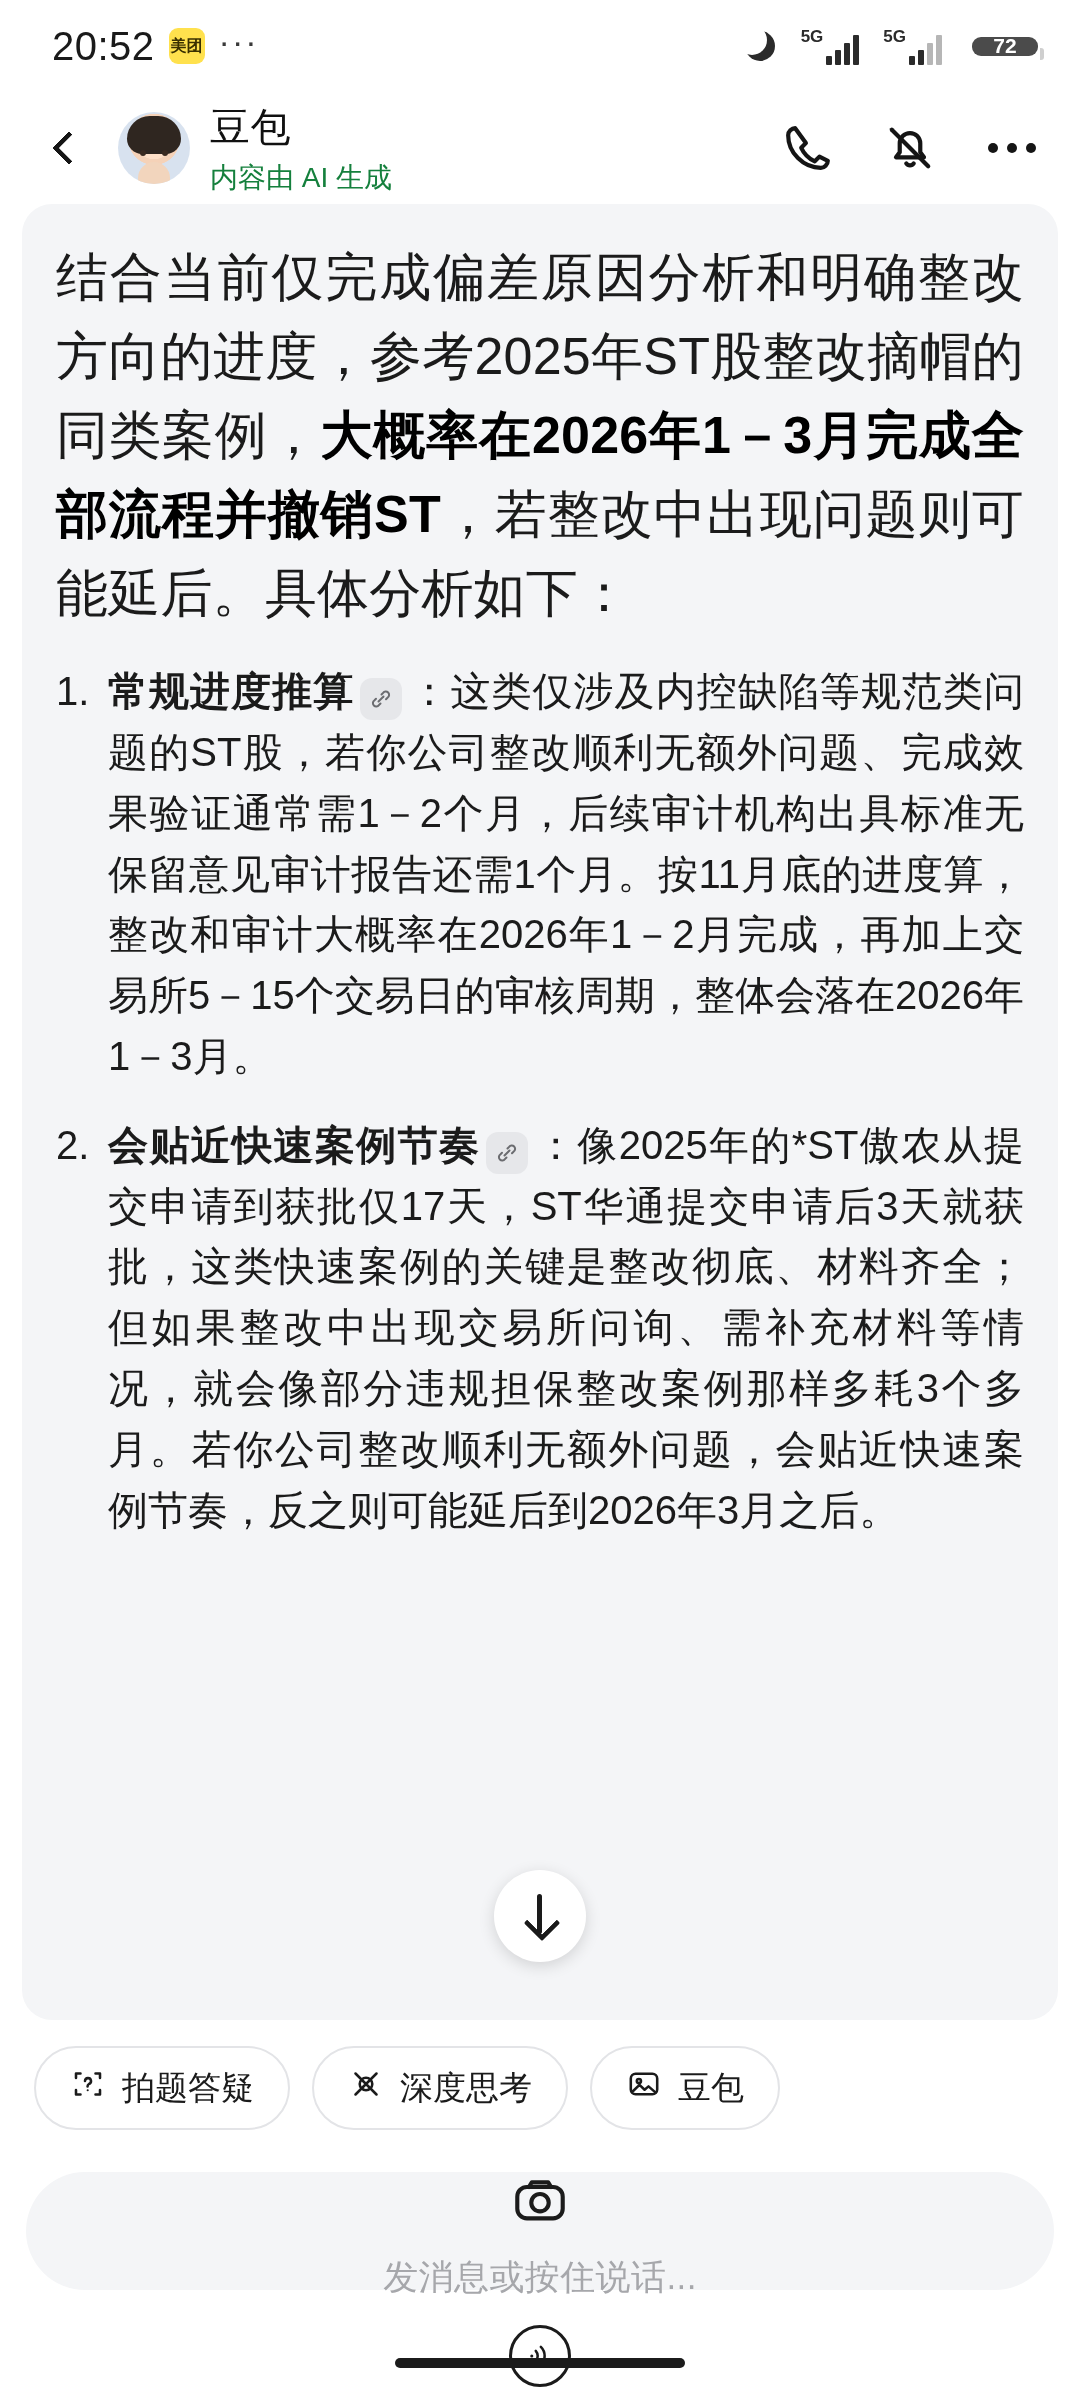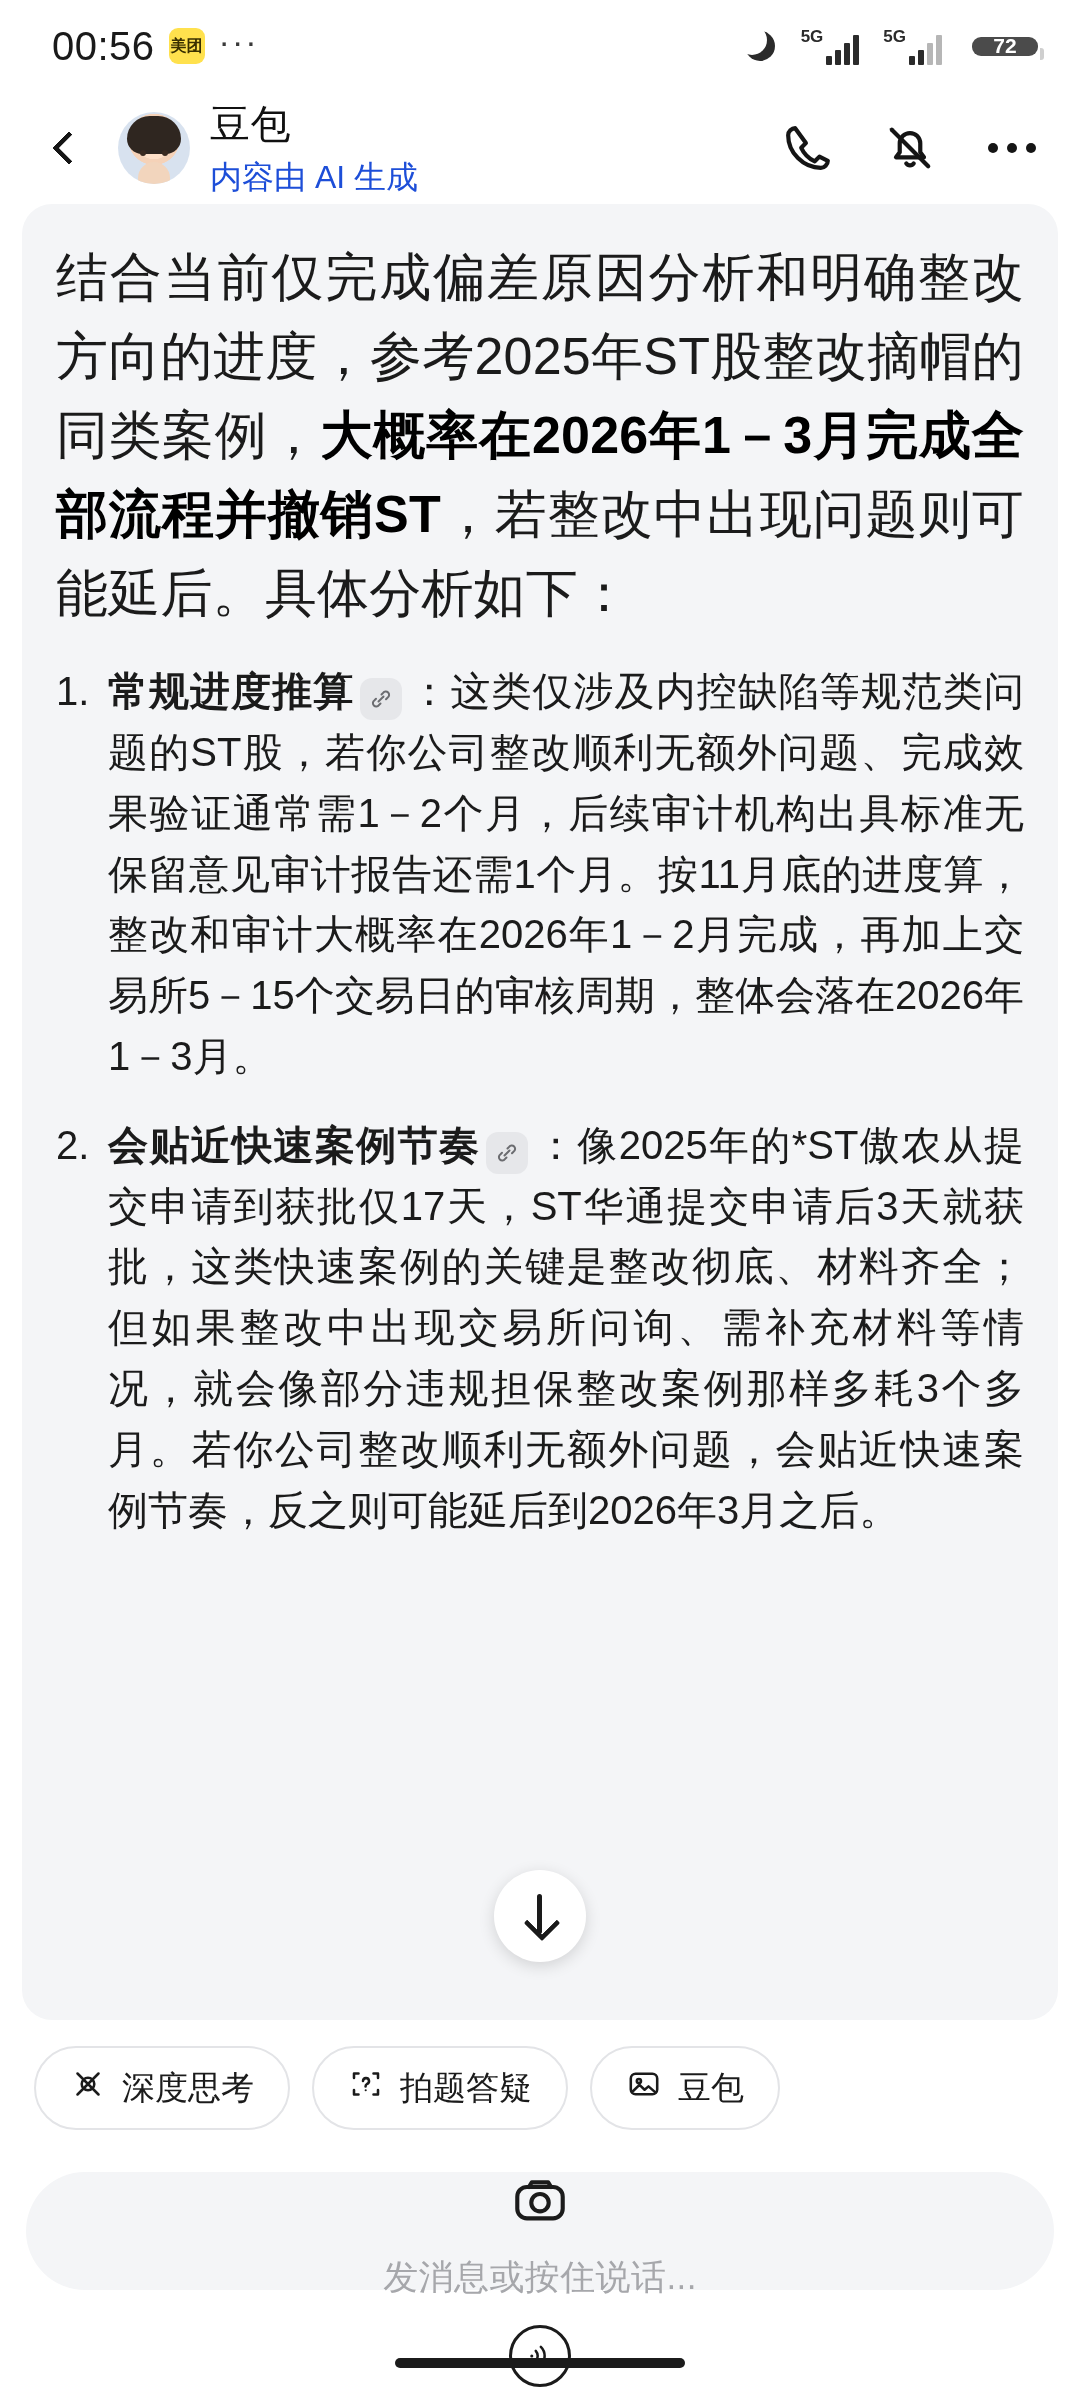--- a/index.html
+++ b/index.html
@@ -168,22 +168,22 @@
   .avatar .eyes b:nth-child(1) { left: 2px; }
   .avatar .eyes b:nth-child(2) { right: 2px; }
   .title-wrap { margin-left: 20px; display: flex; flex-direction: column; gap: 4px; }
   .chat-title {
     font-size: 40px;
     color: #111111;
     font-weight: 500;
     letter-spacing: 0.5px;
   }
   .chat-sub {
-    font-size: 32px;
-    color: #1d4ed8;
+    font-size: 28px;
+    color: #15803d;
   }
   .header-actions {
     margin-left: auto;
     display: flex;
     align-items: center;
     gap: 46px;
   }
   .ic { width: 56px; height: 56px; display: block; }
   .dots-icon {
     display: flex; gap: 9px; align-items: center;
@@ -350,21 +350,21 @@
     background: #1b1b1b;
   }
 </style>
 </head>
 <body>
 
 <div class="phone">
 
   <div class="statusbar">
     <div class="status-left">
-      <span class="status-time">00:56</span>
+      <span class="status-time">20:52</span>
       <span class="app-badge">美团</span>
       <span class="status-dots">···</span>
     </div>
     <div class="status-right">
       <span class="moon-icon"></span>
       <span class="signal-group">
         <span class="net-label">5G</span>
         <span class="bars">
             <i></i>
             <i></i>
@@ -456,35 +456,35 @@
 
     <div class="scroll-fab">
       <span class="arrow-down"></span>
     </div>
   </div>
 
   <div class="quick-row">
     <div class="chip">
       <span>
         <svg viewBox="0 0 24 24" fill="none" stroke="#1b1b1b" stroke-width="1.7" stroke-linecap="round" stroke-linejoin="round">
-          <path d="M5 5 L19 19 M19 5 L5 19"></path>
-          <circle cx="12" cy="12" r="4.2"></circle>
-        </svg>
-      </span>
-      <span>深度思考</span>
+          <path d="M4 8 V5 h3 M17 5 h3 v3 M20 16 v3 h-3 M7 19 H4 v-3"></path>
+          <path d="M10 10 a2 2 0 1 1 2.6 2 c-.7.4-.9.8-.9 1.6"></path>
+          <circle cx="11.8" cy="16.2" r="0.7" fill="#1b1b1b" stroke="none"></circle>
+        </svg>
+      </span>
+      <span>拍题答疑</span>
     </div>
     <div class="chip">
       <span>
         <svg viewBox="0 0 24 24" fill="none" stroke="#1b1b1b" stroke-width="1.7" stroke-linecap="round" stroke-linejoin="round">
-          <path d="M4 8 V5 h3 M17 5 h3 v3 M20 16 v3 h-3 M7 19 H4 v-3"></path>
-          <path d="M10 10 a2 2 0 1 1 2.6 2 c-.7.4-.9.8-.9 1.6"></path>
-          <circle cx="11.8" cy="16.2" r="0.7" fill="#1b1b1b" stroke="none"></circle>
-        </svg>
-      </span>
-      <span>拍题答疑</span>
+          <path d="M5 5 L19 19 M19 5 L5 19"></path>
+          <circle cx="12" cy="12" r="4.2"></circle>
+        </svg>
+      </span>
+      <span>深度思考</span>
     </div>
     <div class="chip">
       <span>
         <svg viewBox="0 0 24 24" fill="none" stroke="#1b1b1b" stroke-width="1.7" stroke-linecap="round" stroke-linejoin="round">
           <rect x="3.2" y="5.2" width="17.6" height="13.6" rx="3.2"></rect>
           <circle cx="8.6" cy="10" r="1.4"></circle>
           <path d="M4.4 17 l4.6-4.4 3.4 3.2 2.6-2.2 4.6 4"></path>
         </svg>
       </span>
       <span>豆包</span>

